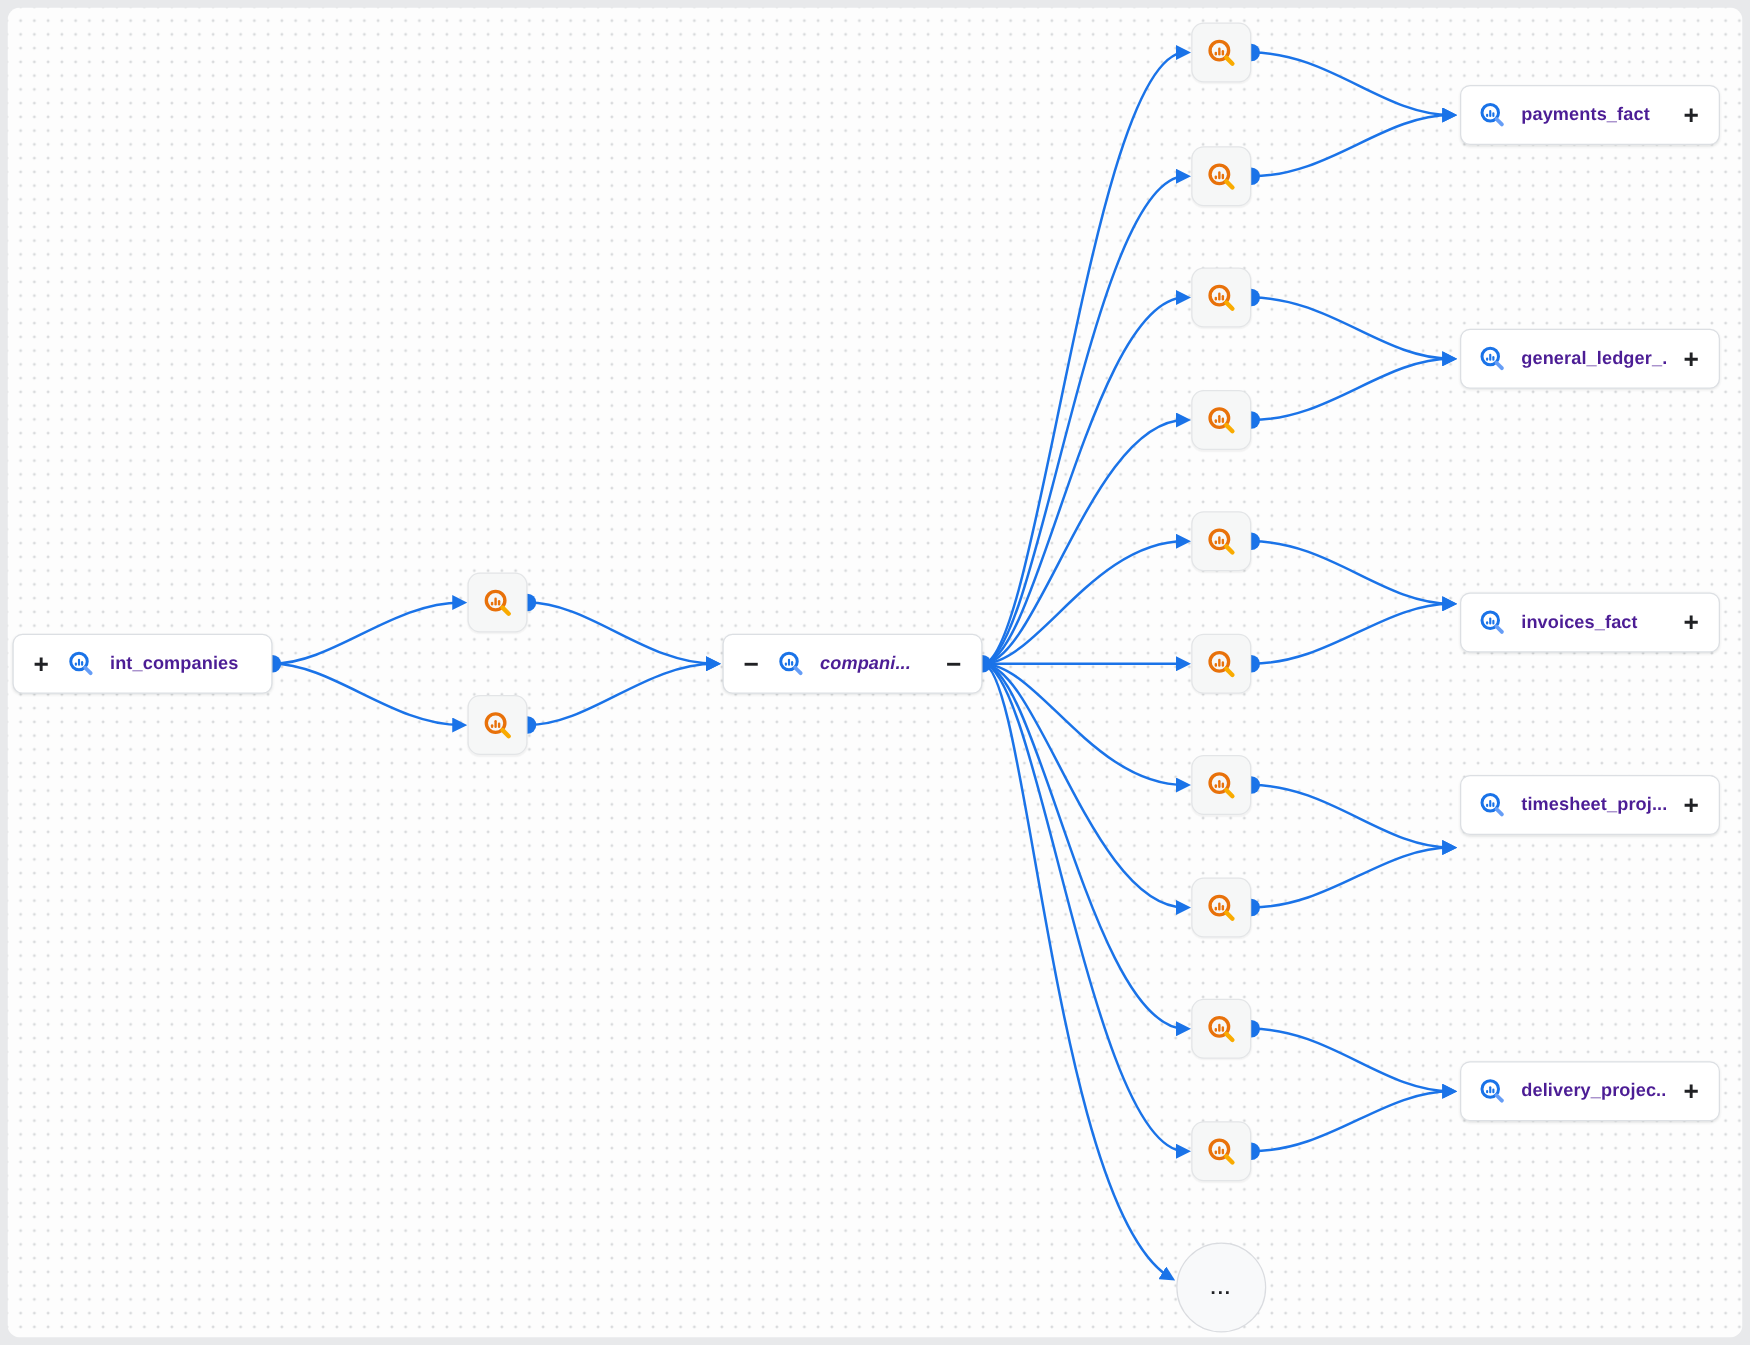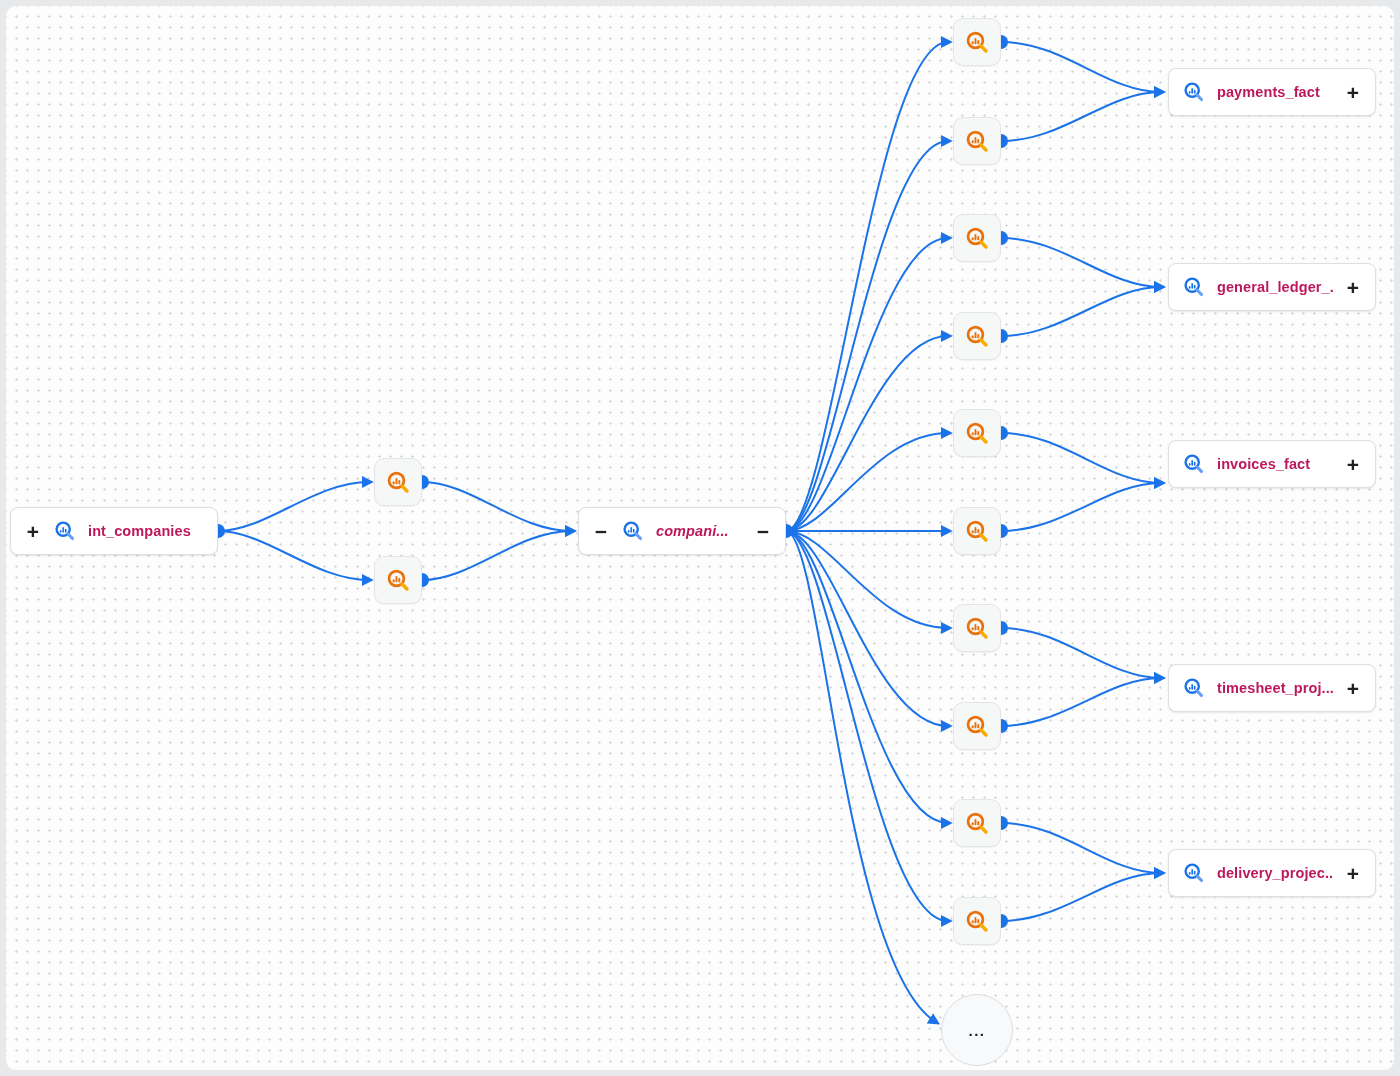--- a/index.html
+++ b/index.html
@@ -34,21 +34,21 @@
     display:flex;align-items:center;justify-content:center;
     margin-left:-6px;margin-top:-6px;
   }
   .circle-node{
     width:72px;height:72px;border-radius:50%;
     background:#f8f9fa;border:1px solid #dadce0;
     display:flex;align-items:center;justify-content:center;
     margin-left:-6px;margin-top:-6px;
   }
   .lbl{
-    font-size:14.5px;font-weight:700;color:#be185d;letter-spacing:.1px;
+    font-size:14.5px;font-weight:700;color:#4c1d95;letter-spacing:.1px;
     white-space:nowrap;overflow:hidden;text-overflow:clip;
   }
   .lbl.grow{flex:1;font-style:italic;}
   .pm{
     font-size:21px;font-weight:600;color:#202124;line-height:1;
     cursor:pointer;user-select:none;flex:0 0 auto;
     display:inline-flex;align-items:center;justify-content:center;width:18px;
   }
   .pm.right{margin-left:auto;}
   .mglass{display:inline-flex;flex:0 0 auto;}
@@ -330,36 +330,36 @@
               <path d="M7.7 11.8v1"></path>
               <path d="M10.2 8.8v4"></path>
               <path d="M12.7 10.7v2.1"></path>
             </g>
             <path d="M15.2 15.2l4.3 4.3" stroke="#669df6" stroke-width="3.1" stroke-linecap="round" fill="none"></path>
           </svg>
         </span>
       <span class="lbl">general_ledger_...</span>
       <span class="pm right">+</span>
     </div>
-    <div class="node pill" style="left:1168px;top:440px">
+    <div class="node pill" style="left:1168px;top:474px">
       <span class="mglass">
           <svg viewBox="0 0 24 24">
             <circle cx="10.2" cy="10.2" r="6.6" fill="none" stroke="#1a73e8" stroke-width="2.4"></circle>
             <g stroke="#1a73e8" stroke-width="1.7" stroke-linecap="round" fill="none">
               <path d="M7.7 11.8v1"></path>
               <path d="M10.2 8.8v4"></path>
               <path d="M12.7 10.7v2.1"></path>
             </g>
             <path d="M15.2 15.2l4.3 4.3" stroke="#669df6" stroke-width="3.1" stroke-linecap="round" fill="none"></path>
           </svg>
         </span>
       <span class="lbl">invoices_fact</span>
       <span class="pm right">+</span>
     </div>
-    <div class="node pill" style="left:1168px;top:664px">
+    <div class="node pill" style="left:1168px;top:620px">
       <span class="mglass">
           <svg viewBox="0 0 24 24">
             <circle cx="10.2" cy="10.2" r="6.6" fill="none" stroke="#1a73e8" stroke-width="2.4"></circle>
             <g stroke="#1a73e8" stroke-width="1.7" stroke-linecap="round" fill="none">
               <path d="M7.7 11.8v1"></path>
               <path d="M10.2 8.8v4"></path>
               <path d="M12.7 10.7v2.1"></path>
             </g>
             <path d="M15.2 15.2l4.3 4.3" stroke="#669df6" stroke-width="3.1" stroke-linecap="round" fill="none"></path>
           </svg>

